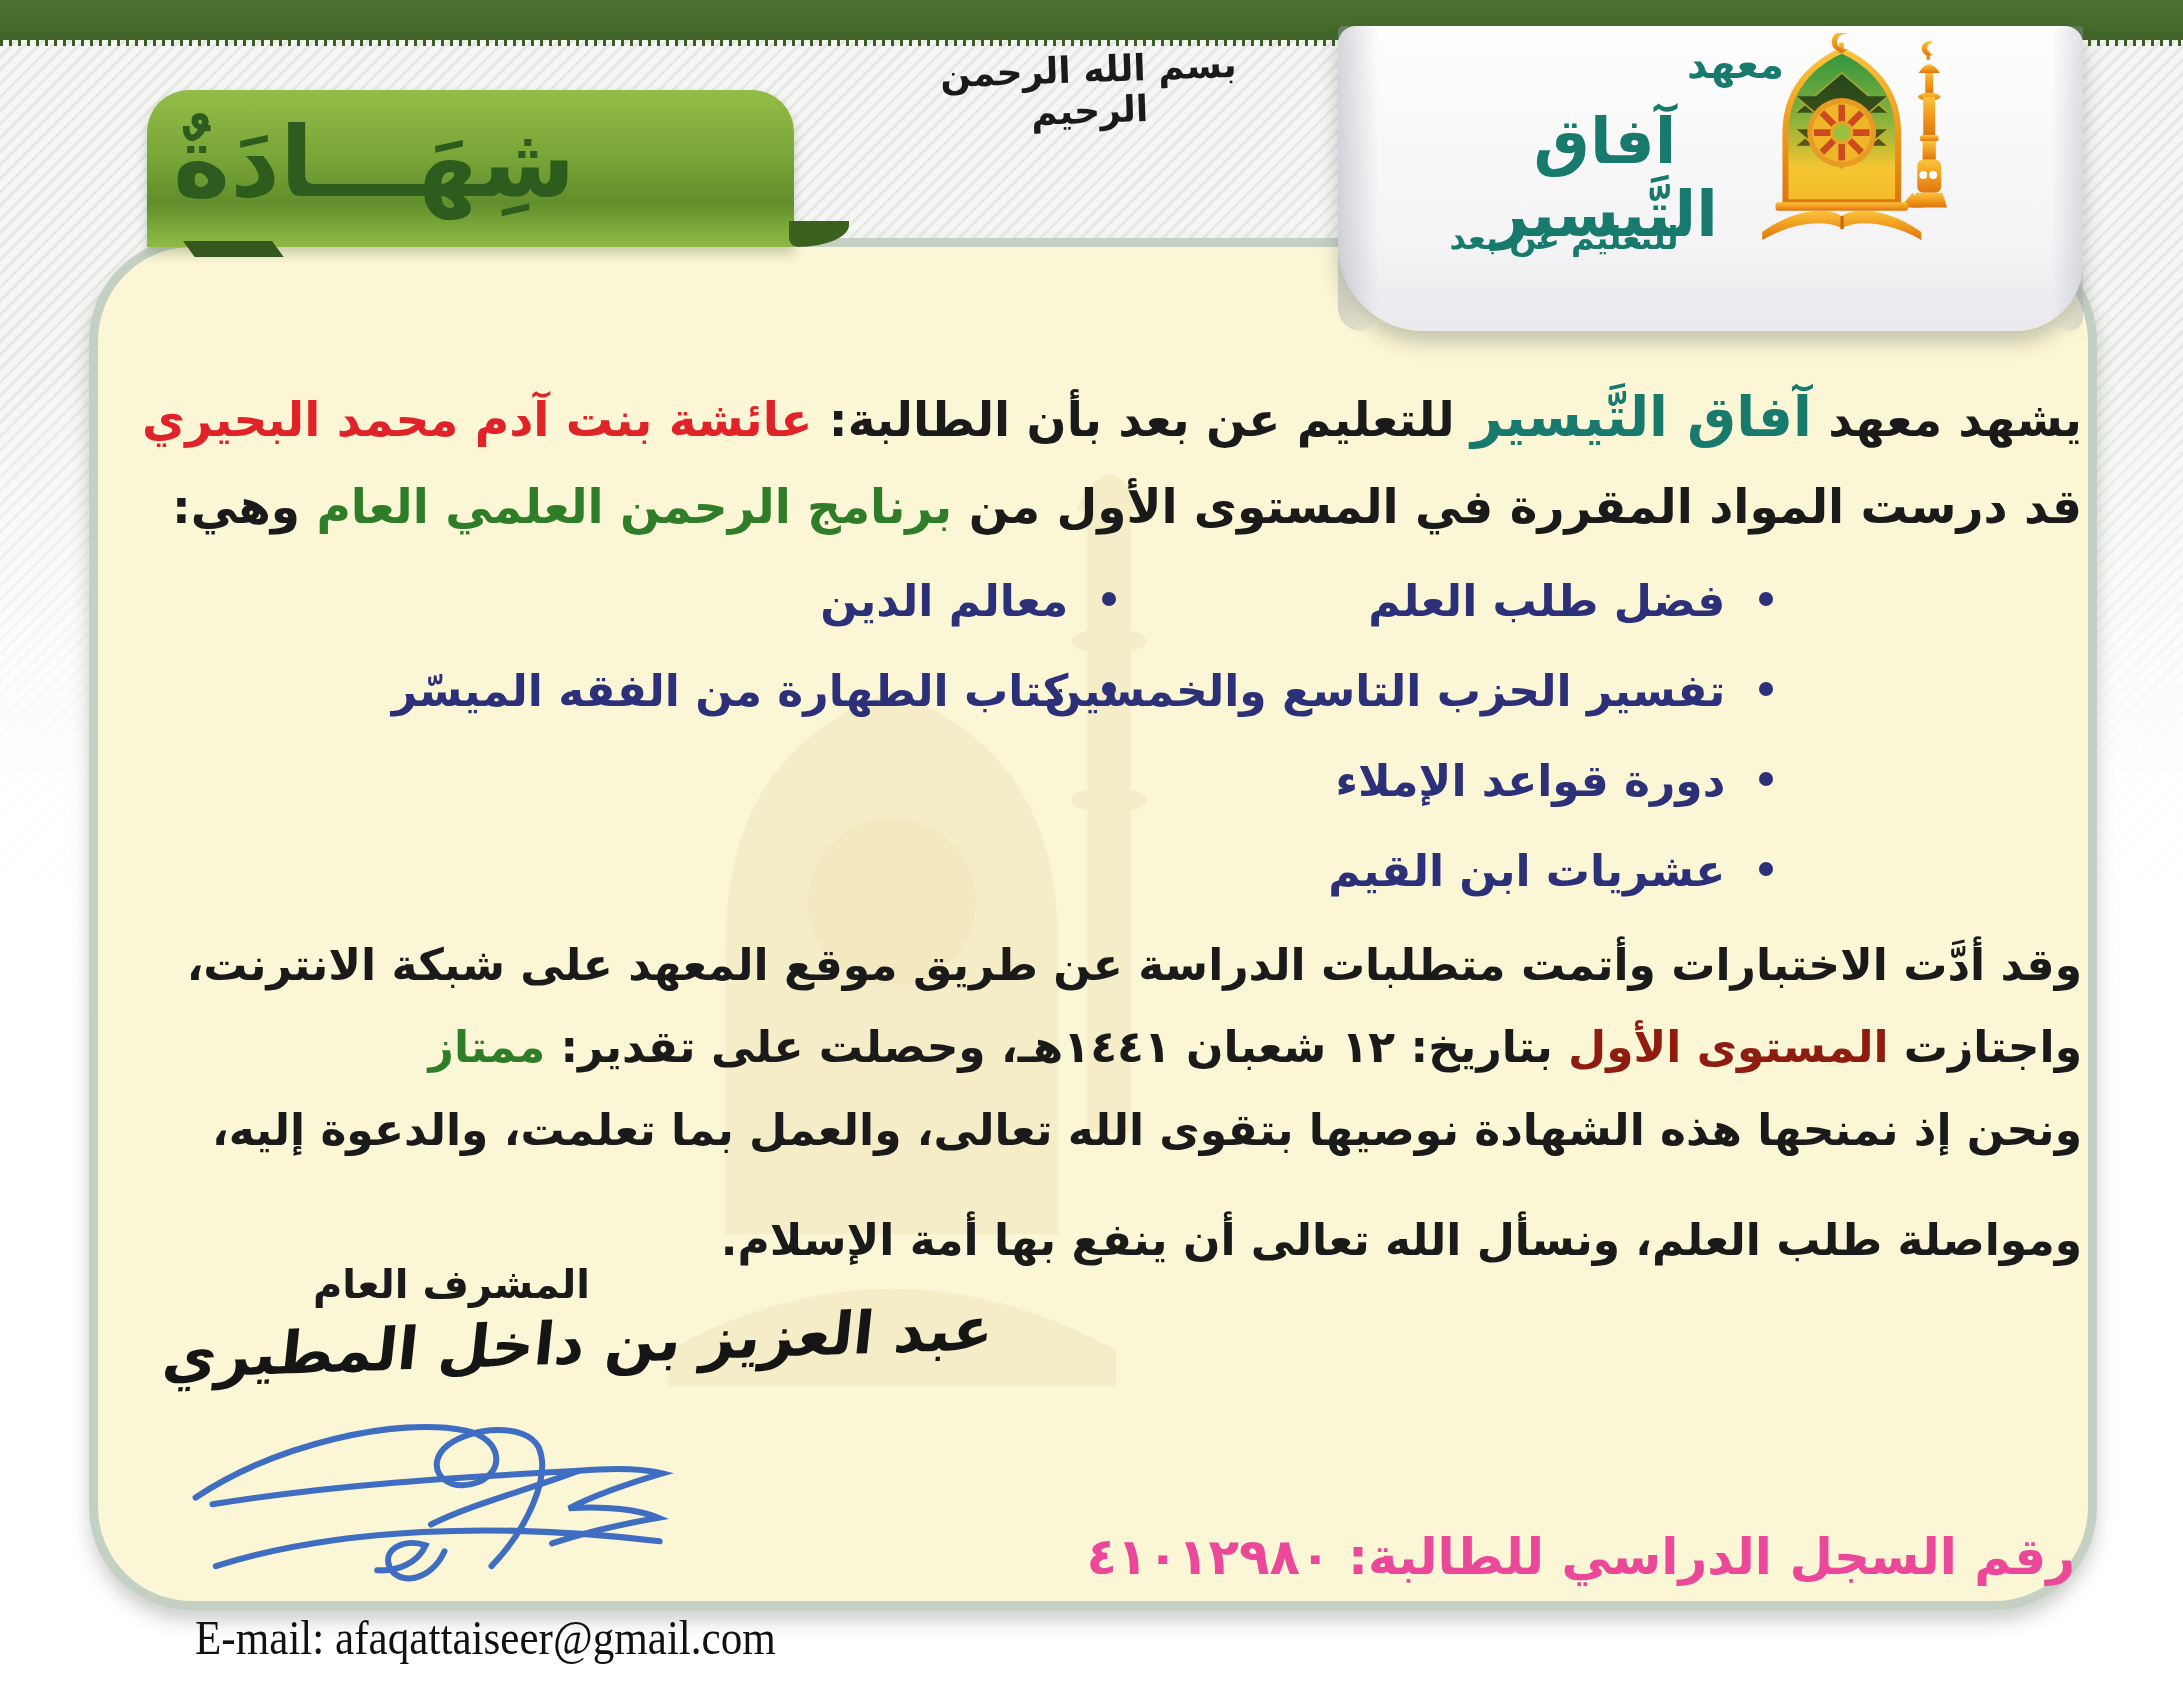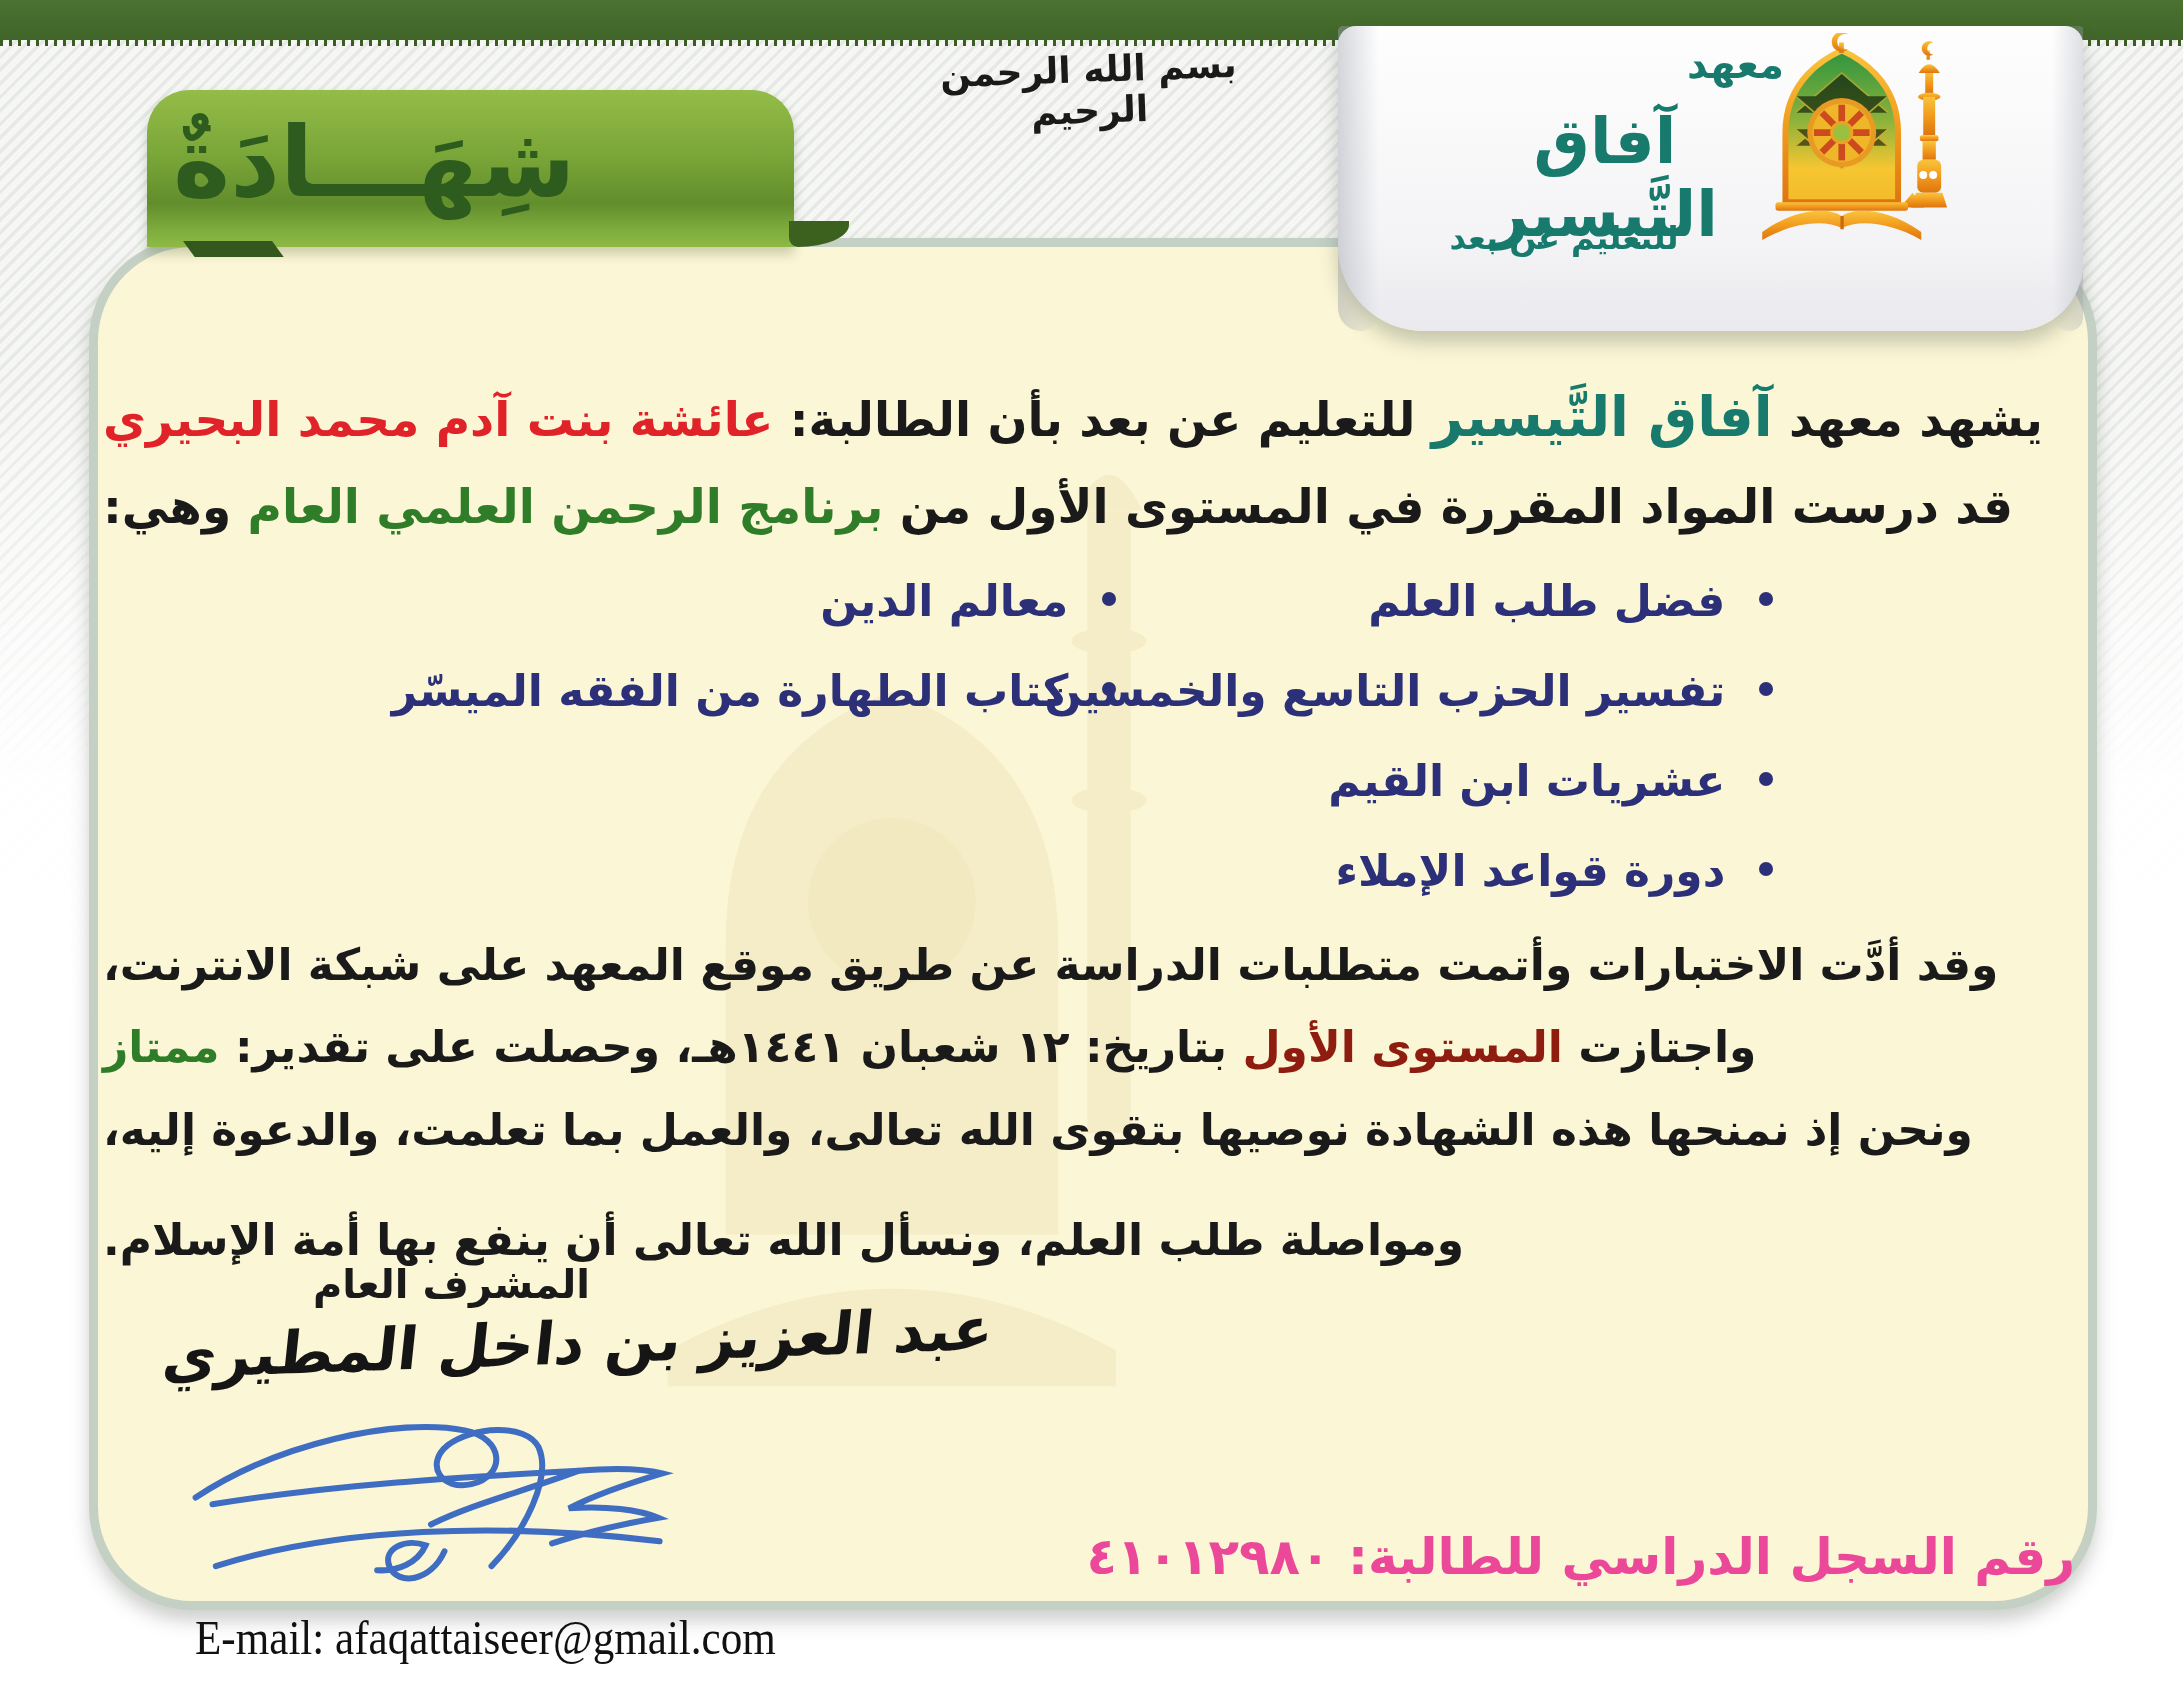--- a/index.html
+++ b/index.html
@@ -42,21 +42,21 @@
     background:linear-gradient(270deg,rgba(160,165,175,.35),rgba(255,255,255,0));}
   .logo-word{position:absolute;left:329px;top:15px;width:137px;text-align:center;
     font-size:40px;font-weight:bold;color:var(--teal,#177a6d);}
   .logo-name{position:absolute;left:82px;top:79px;width:370px;text-align:center;
     font-size:63px;font-weight:bold;color:var(--teal,#177a6d);}
   .logo-tagline{position:absolute;left:89px;top:193px;width:274px;text-align:center;
     font-size:32px;font-weight:bold;color:var(--teal,#177a6d);}
   .mosque{position:absolute;left:411px;top:6.8px;width:212px;height:219px;}
   
   .a{font-weight:bold;color:#1a1a1a;}
-  .line{position:absolute;left:103px;width:1979px;text-align:left;white-space:nowrap;z-index:10;direction:rtl;}
+  .line{position:absolute;left:103px;width:1979px;text-align:right;white-space:nowrap;z-index:10;direction:rtl;}
   .line1{top:385px;font-size:47px;}
   .line2{top:479px;font-size:47px;}
   .brand-inline{color:var(--teal,#177a6d);font-size:55px;}
   .student{color:var(--red,#e02329);}
   .program{color:var(--green_text,#2f7d28);}
   .level{color:var(--maroon,#8e1d10);}
   .grade{color:var(--green_text,#2f7d28);}
   .subjects{position:absolute;z-index:10;direction:rtl;text-align:right;font-size:44px;font-weight:bold;
     color:var(--navy,#2b3078);}
   .subjects .row{line-height:90px;white-space:nowrap;}
@@ -189,25 +189,25 @@
     <div class="row">
       <span class="dot"></span>
       <span>فضل طلب العلم</span>
     </div>
     <div class="row">
       <span class="dot"></span>
       <span>تفسير الحزب التاسع والخمسين</span>
     </div>
     <div class="row">
       <span class="dot"></span>
+      <span>دورة قواعد الإملاء</span>
+    </div>
+    <div class="row">
+      <span class="dot"></span>
       <span>عشريات ابن القيم</span>
-    </div>
-    <div class="row">
-      <span class="dot"></span>
-      <span>دورة قواعد الإملاء</span>
     </div>
   </div>
 
   <div class="subjects col-left">
     <div class="row">
       <span class="dot"></span>
       <span>معالم الدين</span>
     </div>
     <div class="row">
       <span class="dot"></span>

